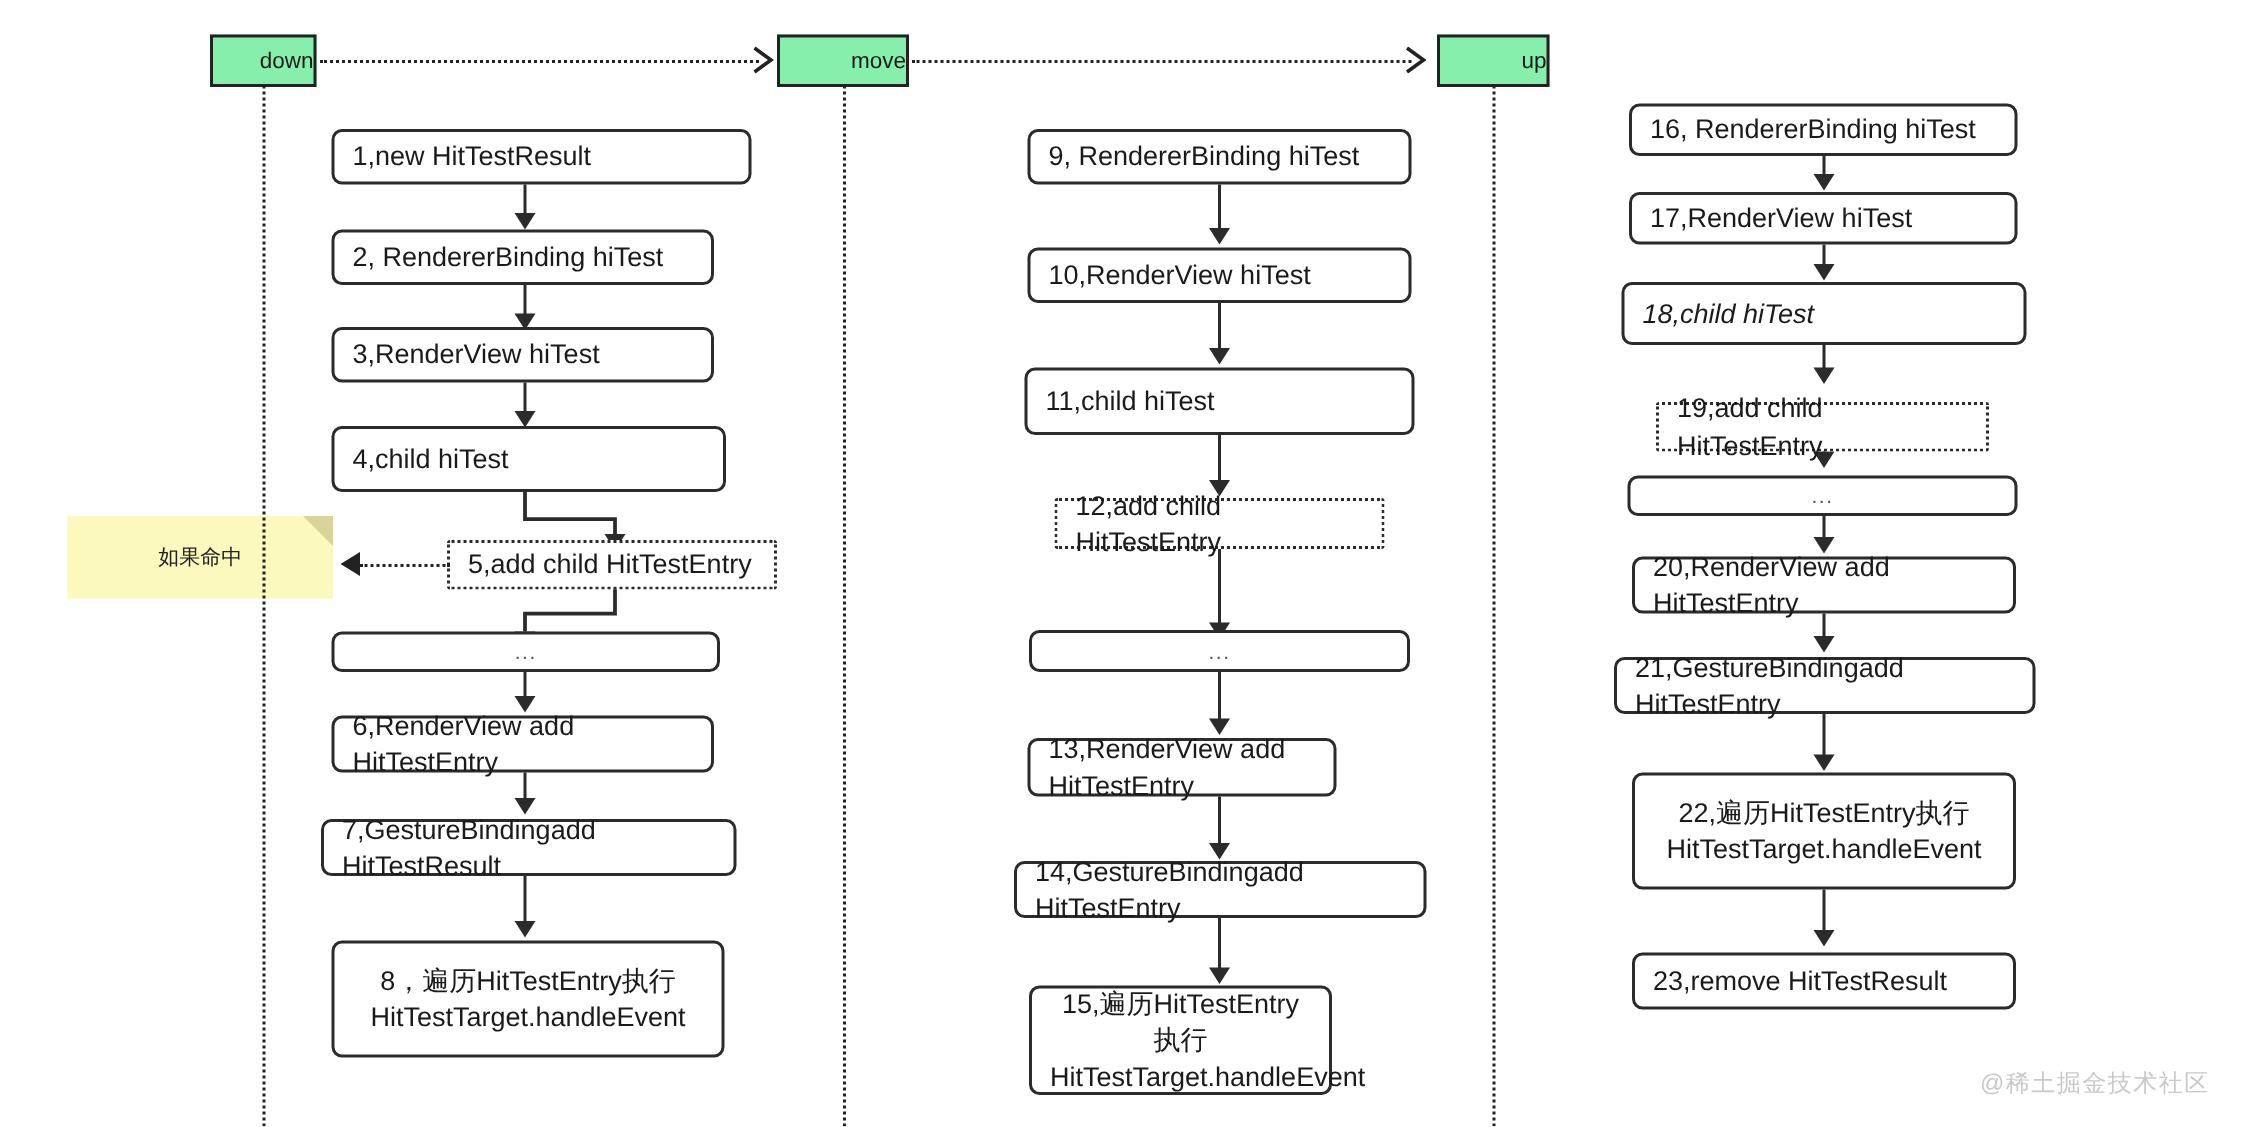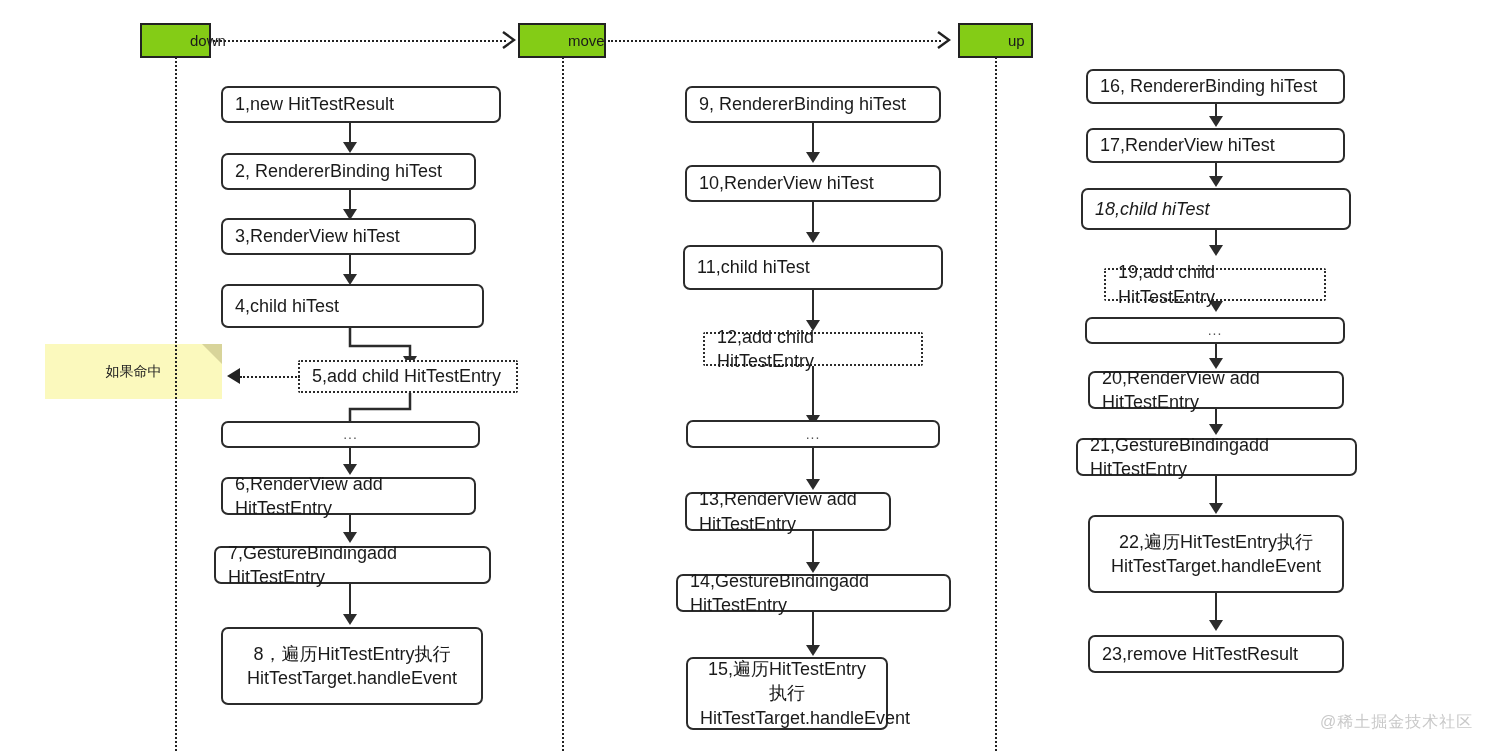--- a/index.html
+++ b/index.html
@@ -22,24 +22,24 @@
     top: 0;
     width: 0;
     border-left: 2px dotted #222222;
     z-index: 5;
   }
 
   
   .phase-box {
     position: absolute;
     border: 2px solid #222222;
-    background: #84cc16;
+    background: #86efac;
     display: flex;
     align-items: center;
-    justify-content: flex-start;
+    justify-content: flex-end;
     font-size: 15px;
     color: #1a1a1a;
     z-index: 8;
     padding-left: 48px;
   }
 
   
   .phase-link {
     position: absolute;
     height: 0;
@@ -233,21 +233,21 @@
   <div class="vline" style="left:349px; top:448px; height:18px;"></div>
   <div class="arrowhead" style="left:343px; top:464px;"></div>
 
   <div class="node left" style="left:221px; top:477px; width:255px; height:38px;">
     <span>6,RenderView add HitTestEntry</span>
   </div>
   <div class="vline" style="left:349px; top:515px; height:19px;"></div>
   <div class="arrowhead" style="left:343px; top:532px;"></div>
 
   <div class="node left" style="left:214px; top:546px; width:277px; height:38px;">
-    <span>7,GestureBindingadd HitTestEntry</span>
+    <span>7,GestureBindingadd HitTestResult</span>
   </div>
   <div class="vline" style="left:349px; top:584px; height:32px;"></div>
   <div class="arrowhead" style="left:343px; top:614px;"></div>
 
   <div class="node center" style="left:221px; top:627px; width:262px; height:78px;">
     <span class="multiline" style="white-space:pre-line;">8，遍历HitTestEntry执行
 HitTestTarget.handleEvent</span>
   </div>
 
   <div class="node left" style="left:685px; top:86px; width:256px; height:37px;">

